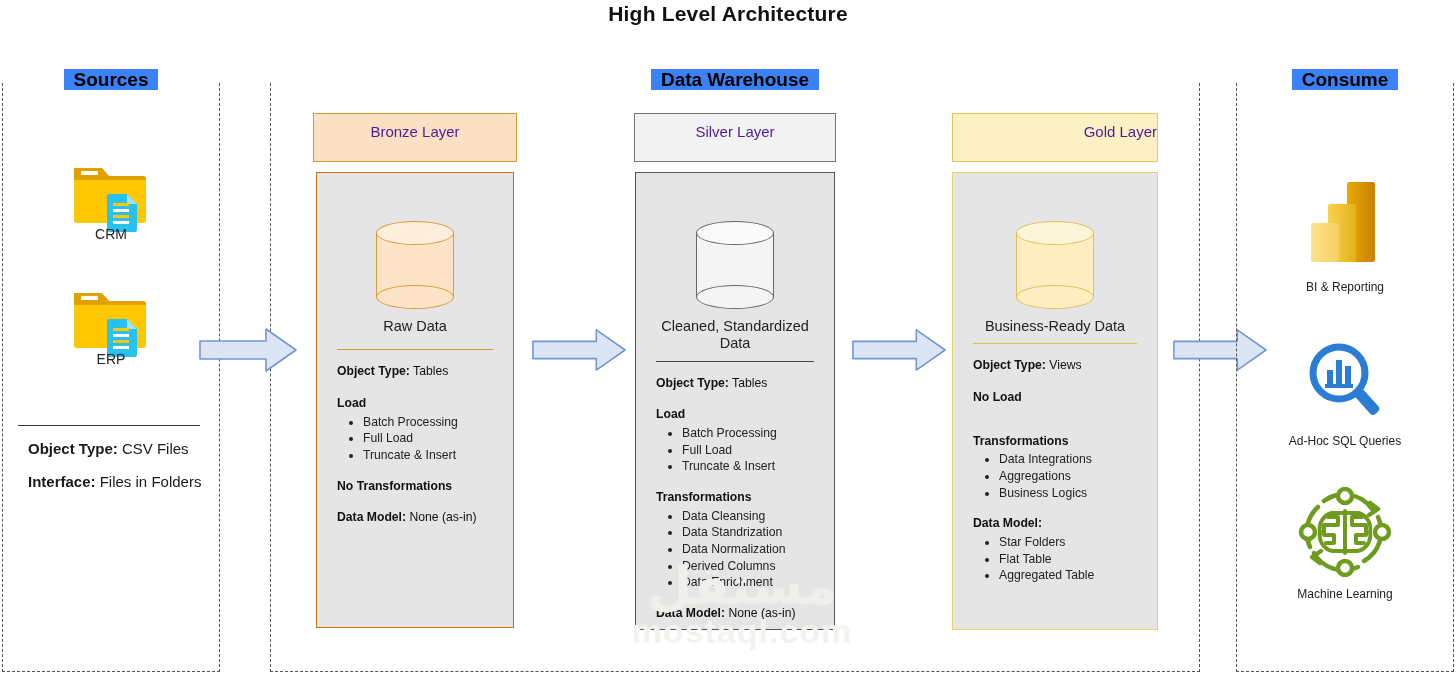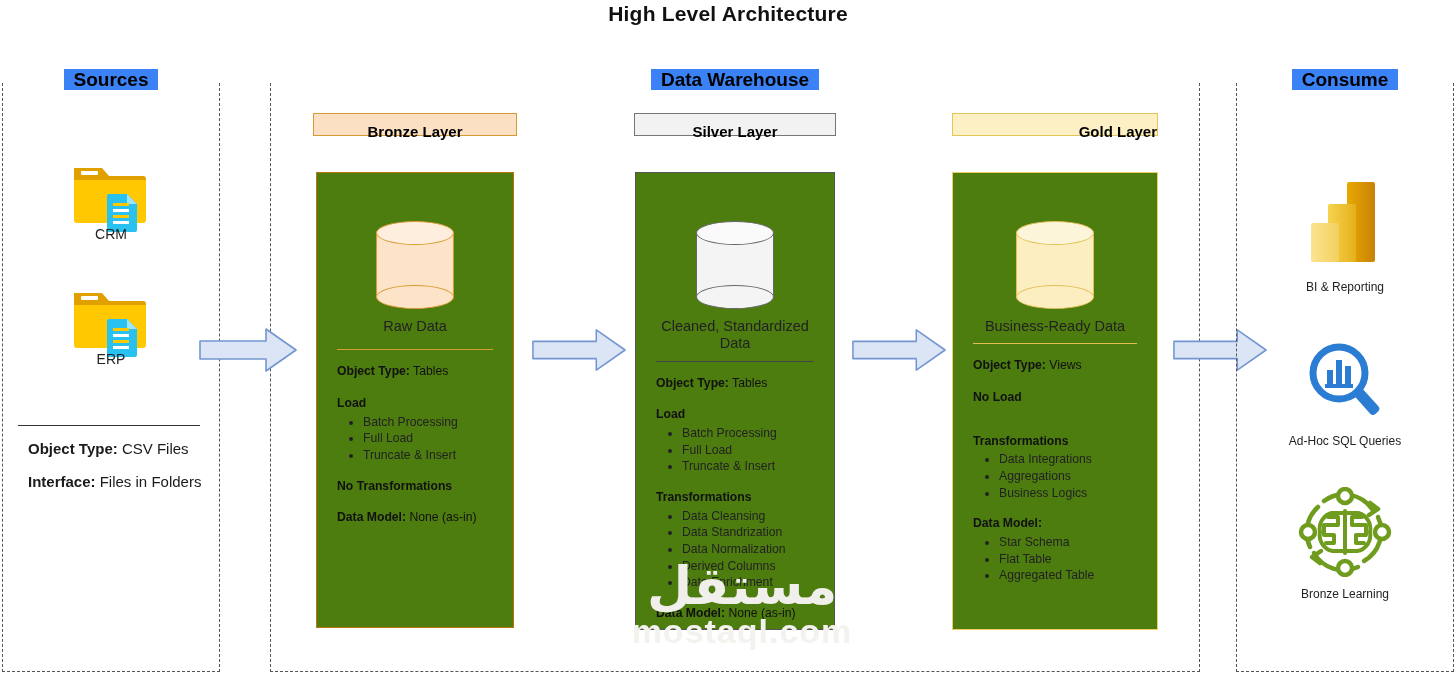--- a/index.html
+++ b/index.html
@@ -38,30 +38,30 @@
   .src-label{font-size:14px;color:#222;margin-top:-14px;}
   .src-divider{
     left:18px;width:182px;height:0;border-top:1.6px solid #333;top:425px;
   }
   .src-meta{left:28px;width:190px;top:440px;font-size:15px;line-height:1.25;}
   .src-meta p{margin:0 0 14px 0;}
   .src-meta b{font-weight:bold;}
 
   
   .layer-head{
-    box-sizing:border-box;height:23px;line-height:36px;text-align:center;
-    font-size:15px;font-weight:bold;color:#000000;
+    box-sizing:border-box;height:49px;line-height:36px;text-align:center;
+    font-size:15px;font-weight:normal;color:#4c1d95;
   }
   #bronze-head{left:313px;top:113px;width:204px;background:#fbe0c4;border:1.3px solid #d79a33;}
   #silver-head{left:634px;top:113px;width:202px;background:#f2f2f2;border:1.3px solid #767676;}
   #gold-head{left:952px;top:113px;width:206px;background:#fdf0c4;border:1.3px solid #e3c65a;text-align:right;}
 
   
   .layer-card{
-    box-sizing:border-box;background:#4d7c0f;padding:0;
+    box-sizing:border-box;background:#e5e5e5;padding:0;
   }
   #bronze-card{left:316px;top:172px;width:198px;height:456px;border:1.3px solid #c0720f;}
   #silver-card{left:635px;top:172px;width:200px;height:458px;border:1.3px solid #555;}
   #gold-card{left:952px;top:172px;width:206px;height:458px;border:1.3px solid #eccf69;}
 
   
   .cyl-wrap{width:100%;text-align:center;padding-top:48px;}
   .cyl{position:relative;width:78px;height:88px;margin:0 auto;}
   .cyl .body{position:absolute;left:0;top:11px;width:78px;height:66px;
     box-sizing:border-box;border-left:1.3px solid;border-right:1.3px solid;}
@@ -236,21 +236,21 @@
     <p class="kv"><b>Object Type:</b><span> Views</span></p>
     <p class="hd" style="margin-bottom:29px;">No Load</p>
     <p class="hd">Transformations</p>
     <ul>
       <li>Data Integrations</li>
       <li>Aggregations</li>
       <li>Business Logics</li>
     </ul>
     <p class="hd">Data Model:</p>
     <ul>
-      <li>Star Schema</li>
+      <li>Star Folders</li>
       <li>Flat Table</li>
       <li>Aggregated Table</li>
     </ul>
   </div>
 </div>
 
 <svg class="arrow" style="left:198px;top:327px;" width="100" height="46" viewBox="0 0 100 46">
   <path d="M2 14 H68 V2 L98 23 L68 44 V32 H2 Z" fill="#dbe5f6" stroke="#7396d0" stroke-width="1.6" stroke-linejoin="round"></path>
 </svg>
 <svg class="arrow" style="left:531px;top:327px;" width="96" height="46" viewBox="0 0 100 46">
@@ -323,19 +323,19 @@
       <path d="M30 30 h10 v8 h-14 v10 h10 v8 h-8"></path>
       <path d="M64 30 h-10 v8 h14 v10 h-10 v8 h8"></path>
       <path d="M34 26 a16 16 0 0 0 -12 19 a16 16 0 0 0 13 19"></path>
       <path d="M60 26 a16 16 0 0 1 12 19 a16 16 0 0 1 -13 19"></path>
       <path d="M34 26 h13"></path>
       <path d="M60 26 h-13"></path>
       <path d="M35 64 h12"></path>
       <path d="M59 64 h-12"></path>
     </g>
   </svg>
-  <div class="consume-label">Bronze Learning</div>
+  <div class="consume-label">Machine Learning</div>
 </div>
 
 <div class="abs" id="watermark">
   <span>مستقل</span>
   <span class="wm2">mostaql.com</span>
 </div>
 
 </body></html>

